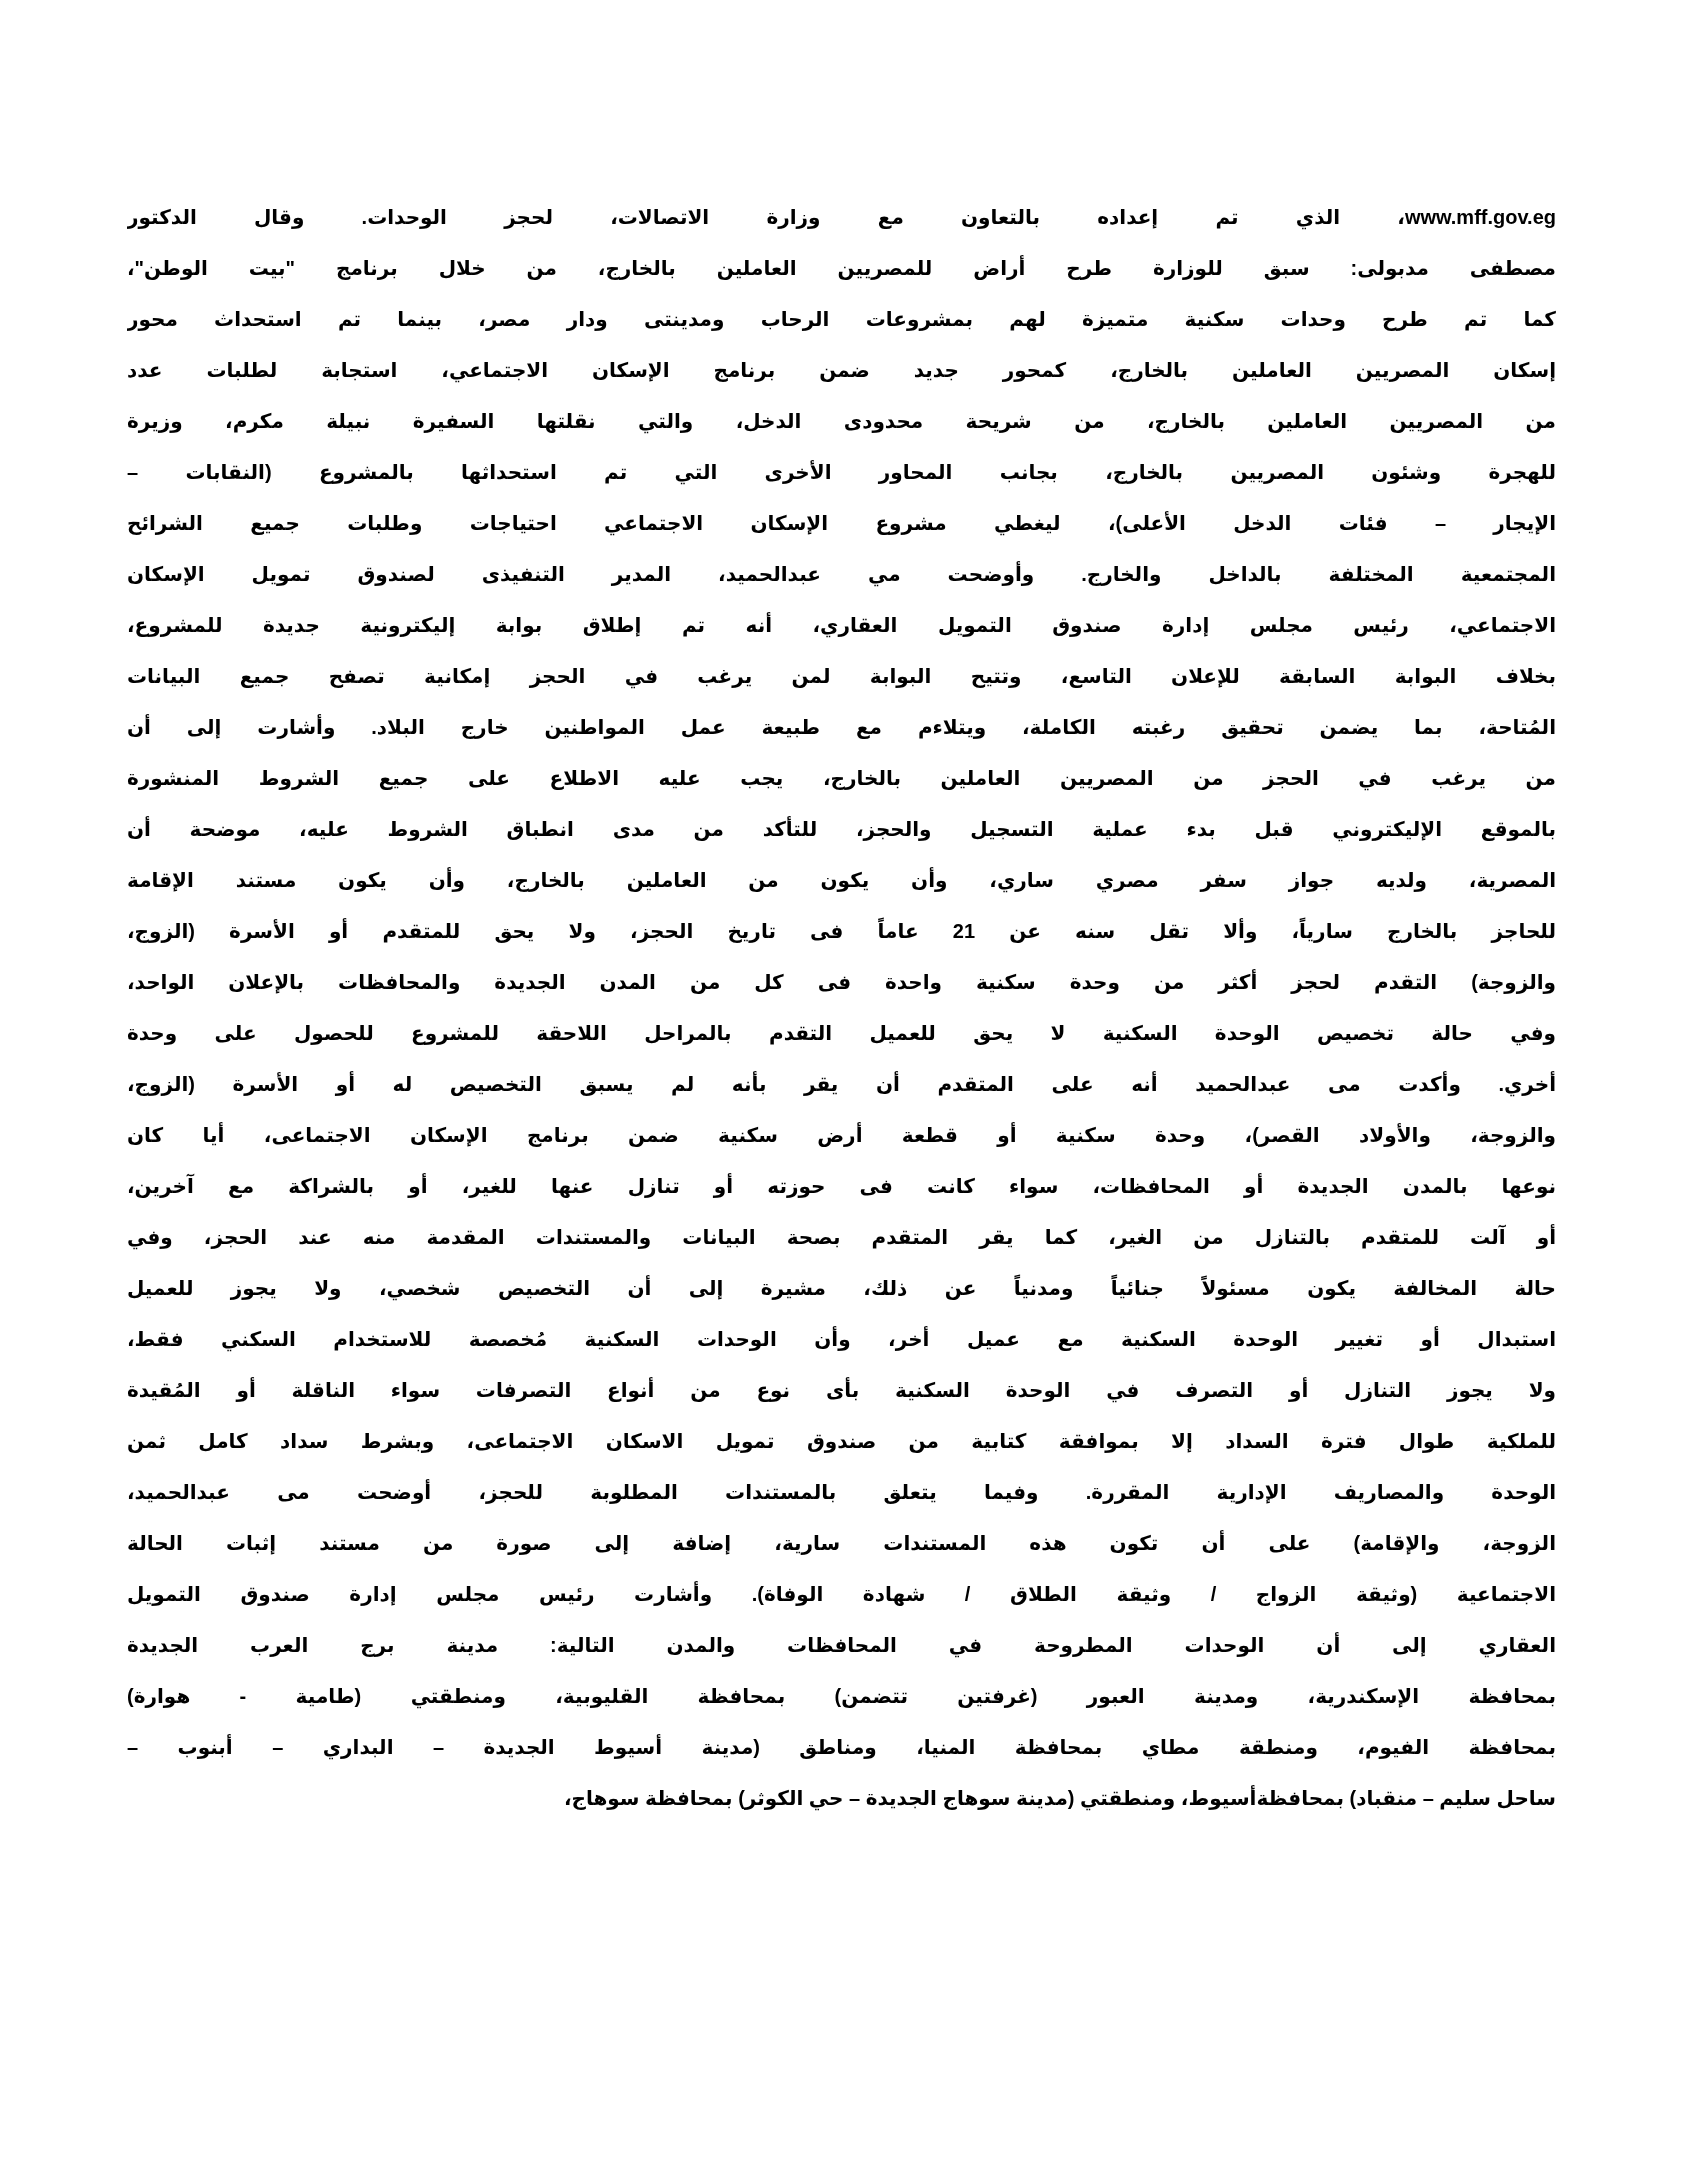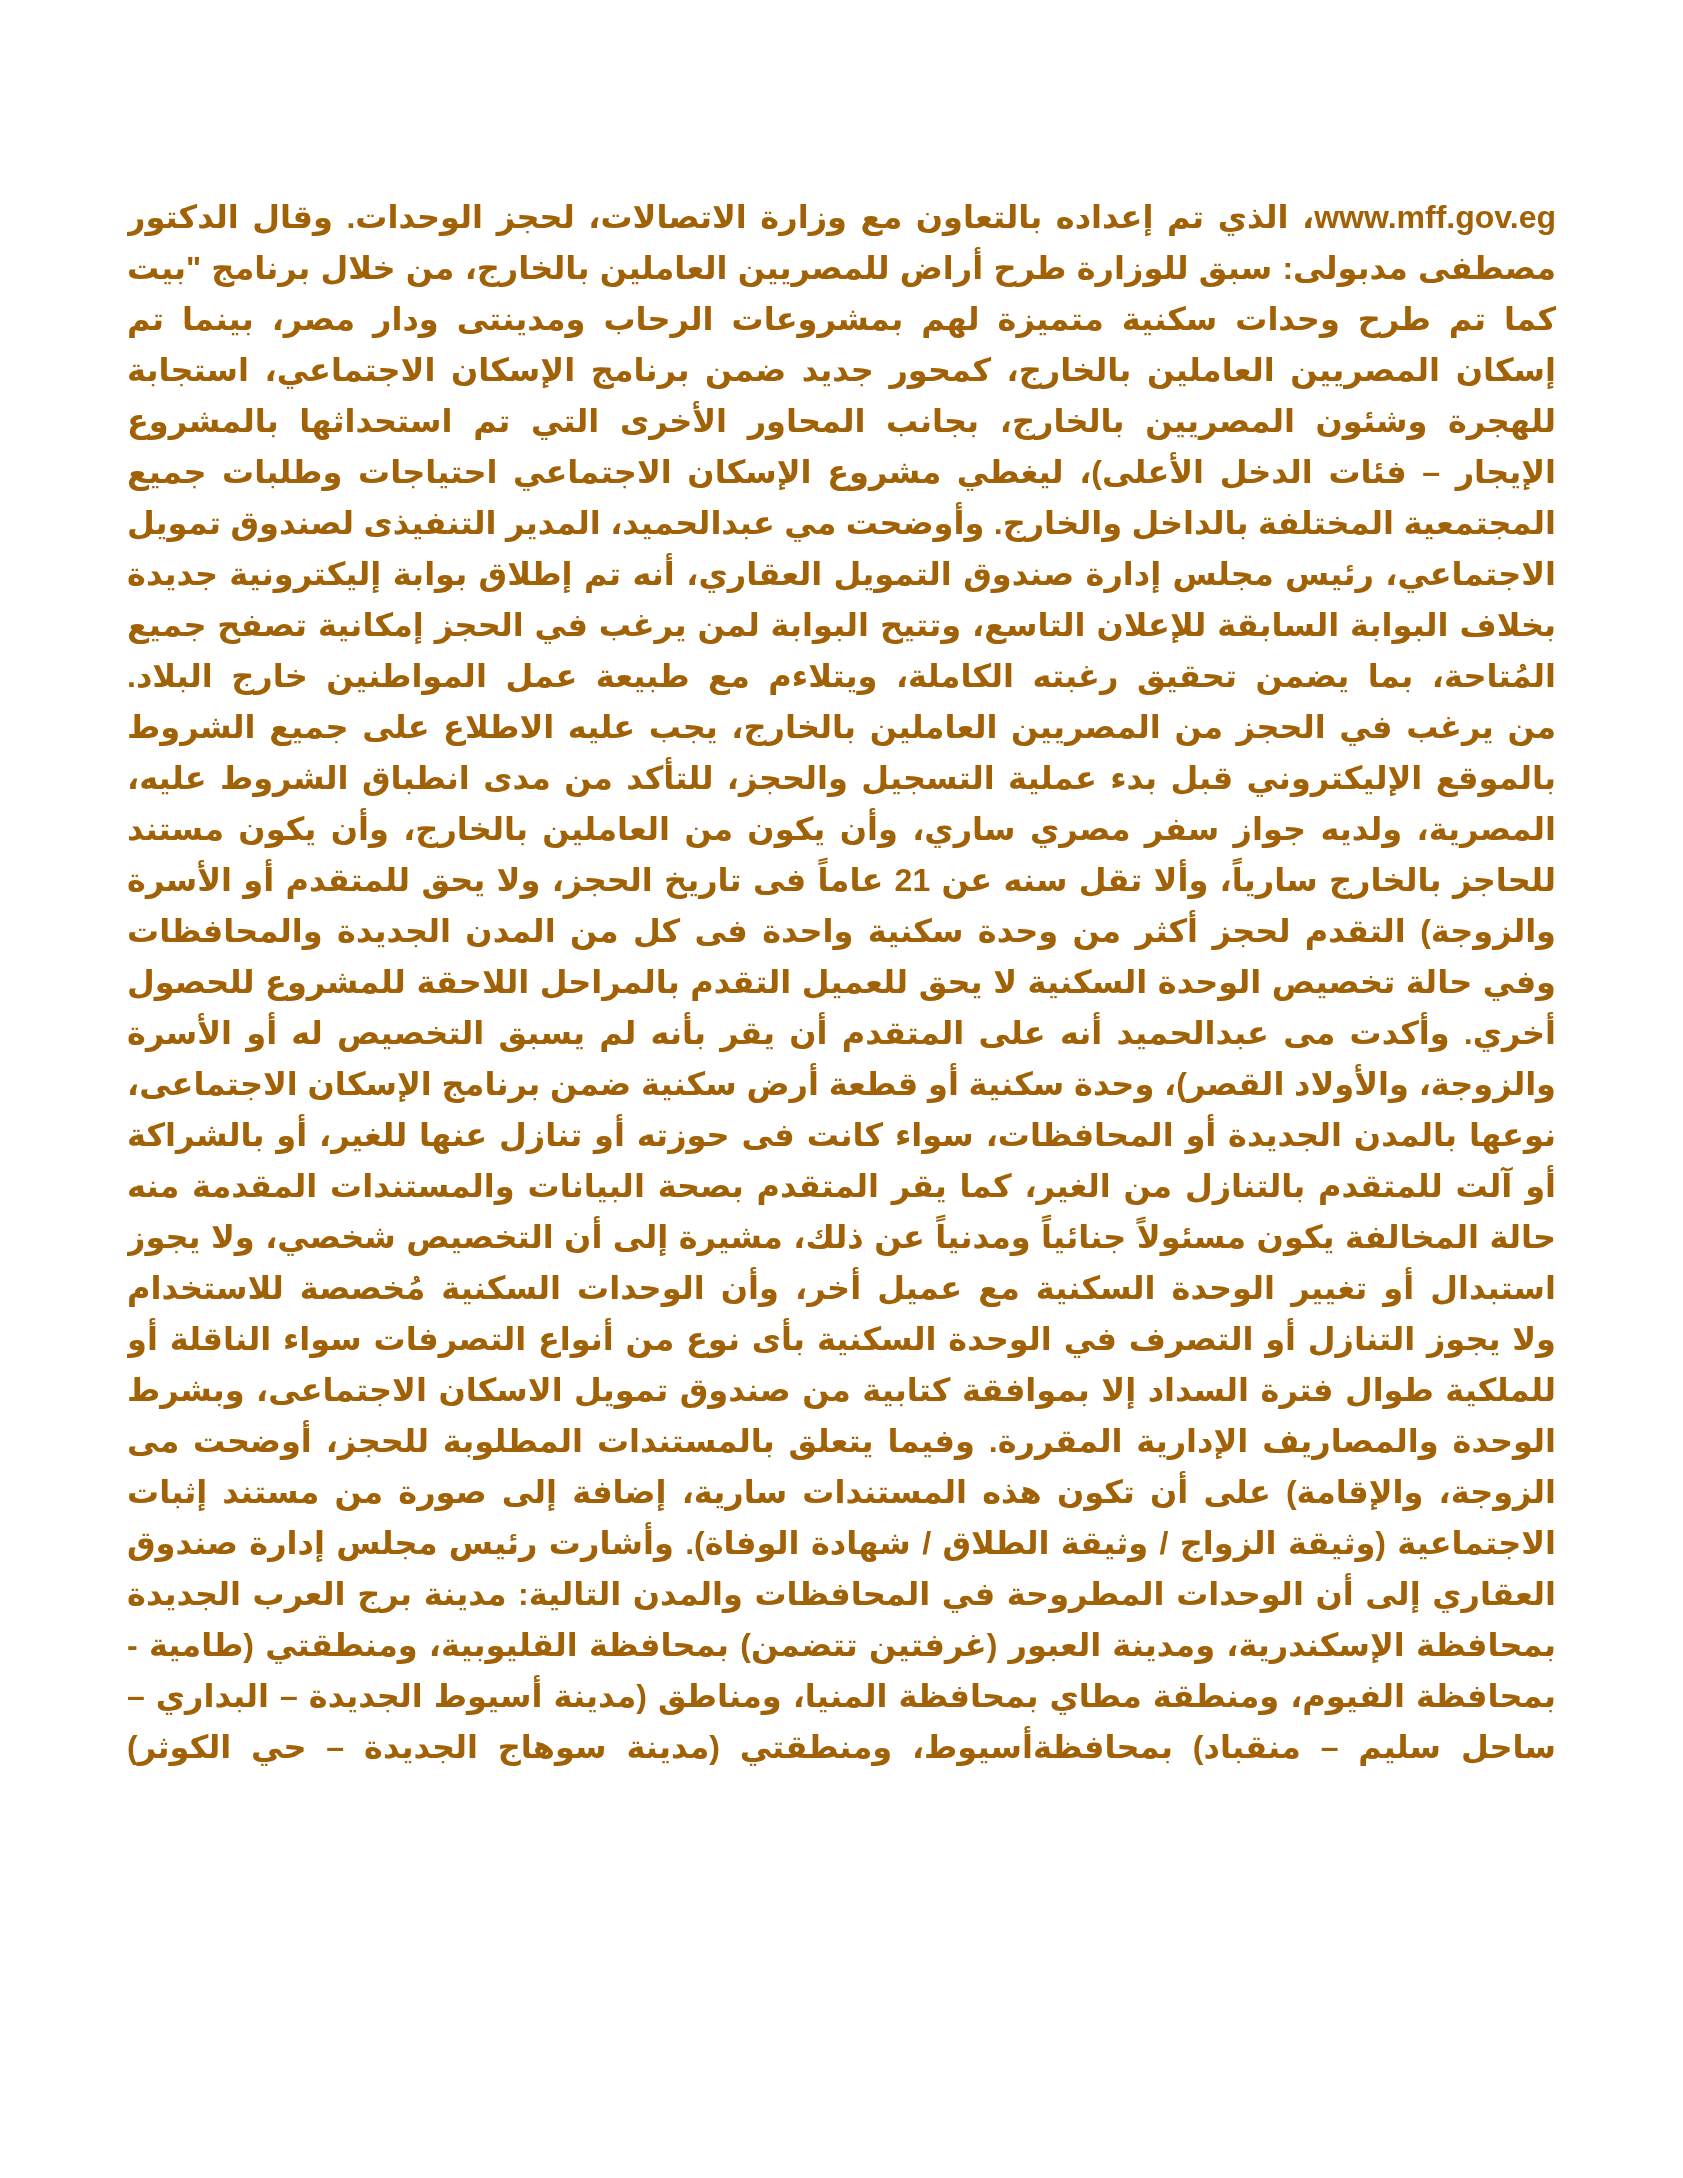--- a/index.html
+++ b/index.html
@@ -25,41 +25,42 @@
     position: absolute;
     left: 127px;
     right: 127px;
     top: 192px;
     direction: rtl;
     color: #000000;
   }
   .line {
     height: 51px;
     line-height: 51px;
-    font-size: 32px;
+    font-size: 20px;
     font-weight: bold;
-    color: #a16207;
+    color: #000000;
     text-align: justify;
     text-align-last: justify;
     overflow: hidden;
     white-space: normal;
   }
   .line.last {
     text-align-last: right;
   }
 </style>
 </head>
 <body>
 
 <div class="page">
   <div class="text-block" dir="rtl" lang="ar">
     <div class="line">www.mff.gov.eg، الذي تم إعداده بالتعاون مع وزارة الاتصالات، لحجز الوحدات. وقال الدكتور</div>
     <div class="line">مصطفى مدبولى: سبق للوزارة طرح أراض للمصريين العاملين بالخارج، من خلال برنامج "بيت الوطن"،</div>
     <div class="line">كما تم طرح وحدات سكنية متميزة لهم بمشروعات الرحاب ومدينتى ودار مصر، بينما تم استحداث محور</div>
     <div class="line">إسكان المصريين العاملين بالخارج، كمحور جديد ضمن برنامج الإسكان الاجتماعي، استجابة لطلبات عدد</div>
+    <div class="line">من المصريين العاملين بالخارج، من شريحة محدودى الدخل، والتي نقلتها السفيرة نبيلة مكرم، وزيرة</div>
     <div class="line">للهجرة وشئون المصريين بالخارج، بجانب المحاور الأخرى التي تم استحداثها بالمشروع (النقابات –</div>
     <div class="line">الإيجار – فئات الدخل الأعلى)، ليغطي مشروع الإسكان الاجتماعي احتياجات وطلبات جميع الشرائح</div>
     <div class="line">المجتمعية المختلفة بالداخل والخارج. وأوضحت مي عبدالحميد، المدير التنفيذى لصندوق تمويل الإسكان</div>
     <div class="line">الاجتماعي، رئيس مجلس إدارة صندوق التمويل العقاري، أنه تم إطلاق بوابة إليكترونية جديدة للمشروع،</div>
     <div class="line">بخلاف البوابة السابقة للإعلان التاسع، وتتيح البوابة لمن يرغب في الحجز إمكانية تصفح جميع البيانات</div>
     <div class="line">المُتاحة، بما يضمن تحقيق رغبته الكاملة، ويتلاءم مع طبيعة عمل المواطنين خارج البلاد. وأشارت إلى أن</div>
     <div class="line">من يرغب في الحجز من المصريين العاملين بالخارج، يجب عليه الاطلاع على جميع الشروط المنشورة</div>
     <div class="line">بالموقع الإليكتروني قبل بدء عملية التسجيل والحجز، للتأكد من مدى انطباق الشروط عليه، موضحة أن</div>
     <div class="line">المصرية، ولديه جواز سفر مصري ساري، وأن يكون من العاملين بالخارج، وأن يكون مستند الإقامة</div>
     <div class="line">للحاجز بالخارج سارياً، وألا تقل سنه عن 21 عاماً فى تاريخ الحجز، ولا يحق للمتقدم أو الأسرة (الزوج،</div>

